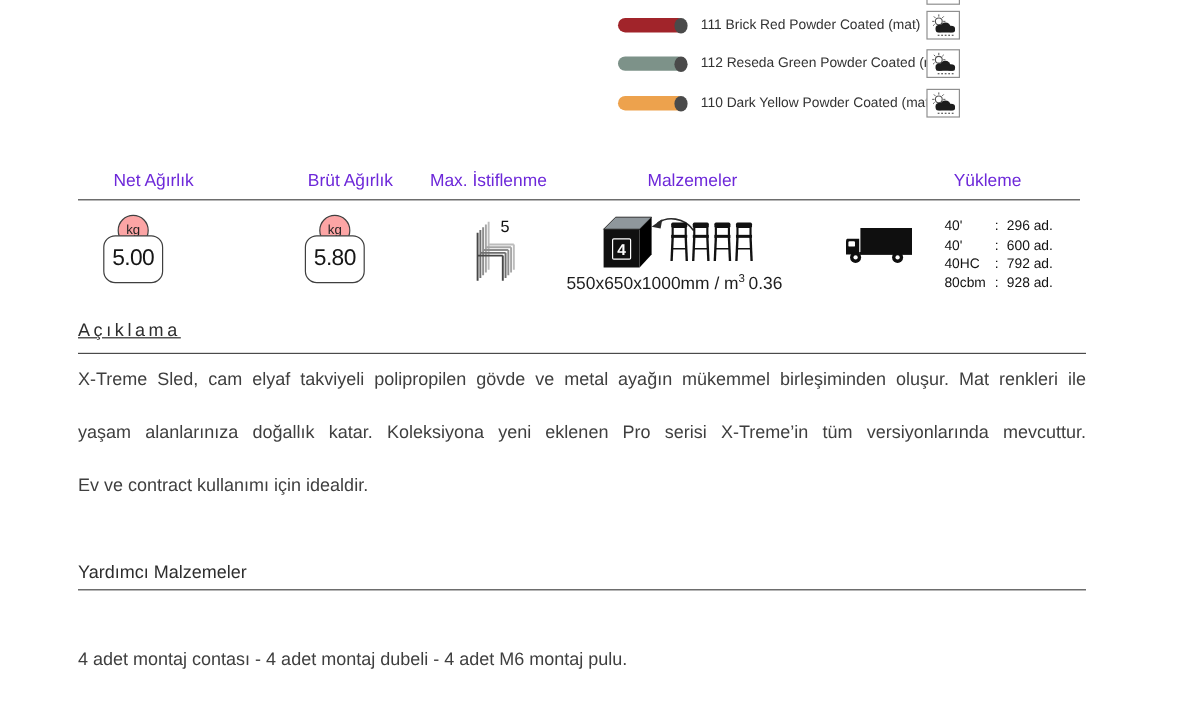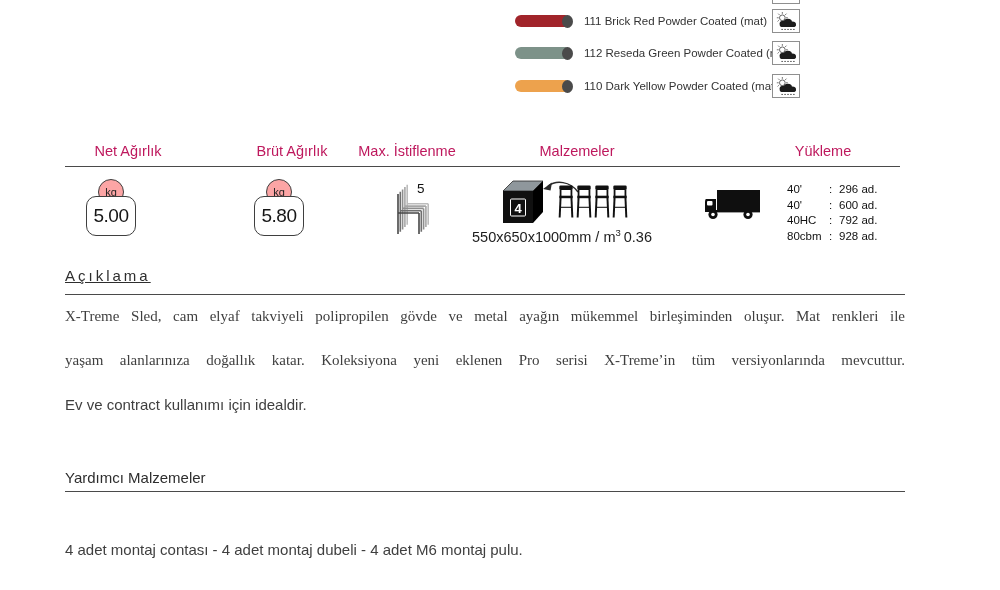--- a/index.html
+++ b/index.html
@@ -12,21 +12,21 @@
   
   .legend-row { position:absolute; left:515px; width:286px; height:24px; display:flex; align-items:center; }
   .swatch { position:relative; width:56px; height:12px; border-radius:7px; flex:0 0 auto; }
   .swatch-cap { position:absolute; right:-2px; top:-0.5px; width:11px; height:13px; border-radius:50%; background:#4a4a4a; }
   .legend-label { margin-left:13px; font-size:11.5px; color:#333; white-space:nowrap; }
   .wbox { position:absolute; left:257px; top:0; width:28px; height:24px; border:1px solid #8f8f8f; background:#fff; }
   .wbox svg { display:block; width:100%; height:100%; }
   .wbox-partial { position:absolute; left:772px; top:-20px; width:28px; height:24px; border:1px solid #8f8f8f; background:#fff; }
 
   
-  .spec-header { position:absolute; top:143px; transform:translateX(-50%); font-size:14.5px; color:#be185d; white-space:nowrap; }
+  .spec-header { position:absolute; top:143px; transform:translateX(-50%); font-size:14.5px; color:#6d28d9; white-space:nowrap; }
   .rule { position:absolute; height:1px; background:#4a4a4a; }
 
   .weight-badge { position:absolute; width:50px; height:58px; }
   .weight-circle {
     position:absolute; left:12px; top:0; width:26px; height:26px; border:1.6px solid #3f3f3f;
     border-radius:50%; background:#fca5a5; display:flex; align-items:center; justify-content:center;
     font-size:11px; color:#222;
   }
   .weight-body {
     position:absolute; left:0; top:17px; width:50px; height:40px; border:1.6px solid #3f3f3f;
@@ -46,21 +46,21 @@
   .dims-suffix { margin-left:3px; }
 
   .truck-wrap { position:absolute; left:704px; top:188px; width:58px; height:32px; }
   .loading-grid { position:absolute; left:787px; top:182px; display:grid; grid-template-columns:42px 10px auto; font-size:11.5px; line-height:15.5px; color:#111; }
   .loading-grid span { white-space:nowrap; }
 
   
   .section-heading { position:absolute; left:65px; font-size:15px; color:#2e2e2e; white-space:nowrap; }
   .ls { letter-spacing:3px;text-decoration:underline; }
   .body-line { position:absolute; left:65px; width:840px; font-size:15px; color:#3f3f3f; white-space:nowrap; }
-  .just { white-space:normal; text-align:justify; text-align-last:justify;font-family:Liberation Serif, serif; }
+  .just { white-space:normal; text-align:justify; text-align-last:justify; }
 </style>
 </head>
 <body>
 
 <div class="page">
 
   <div class="wbox-partial"></div>
 
   <div class="legend-row" style="top:9px">
     <span class="swatch" style="background: rgb(161, 36, 42);">

